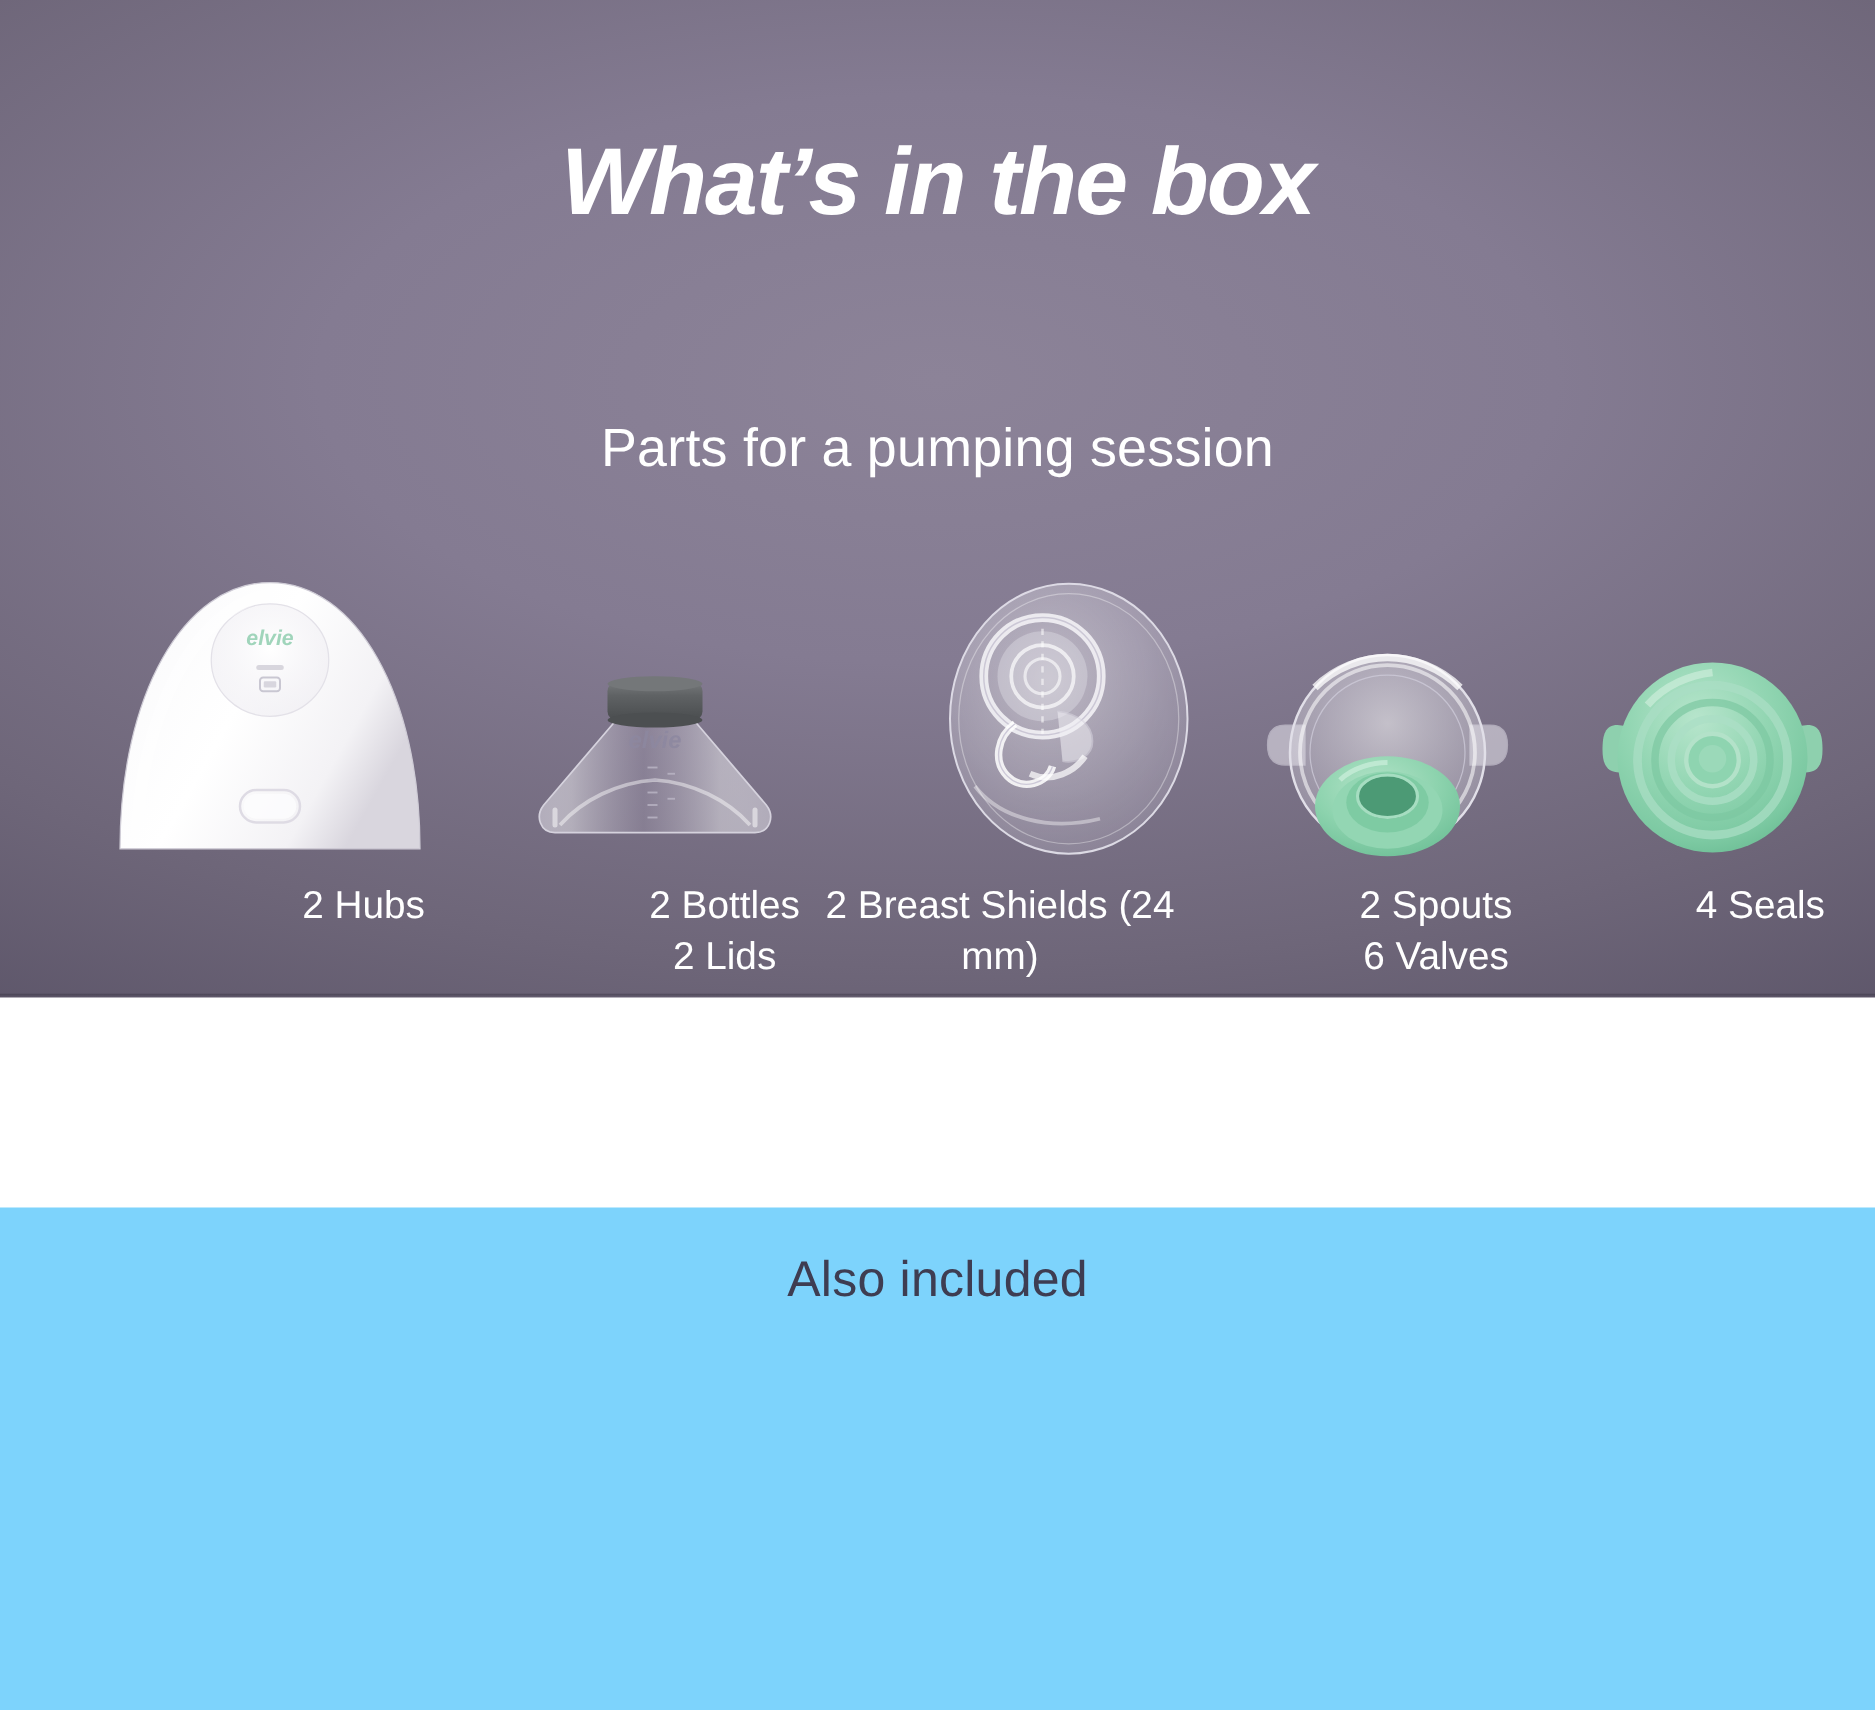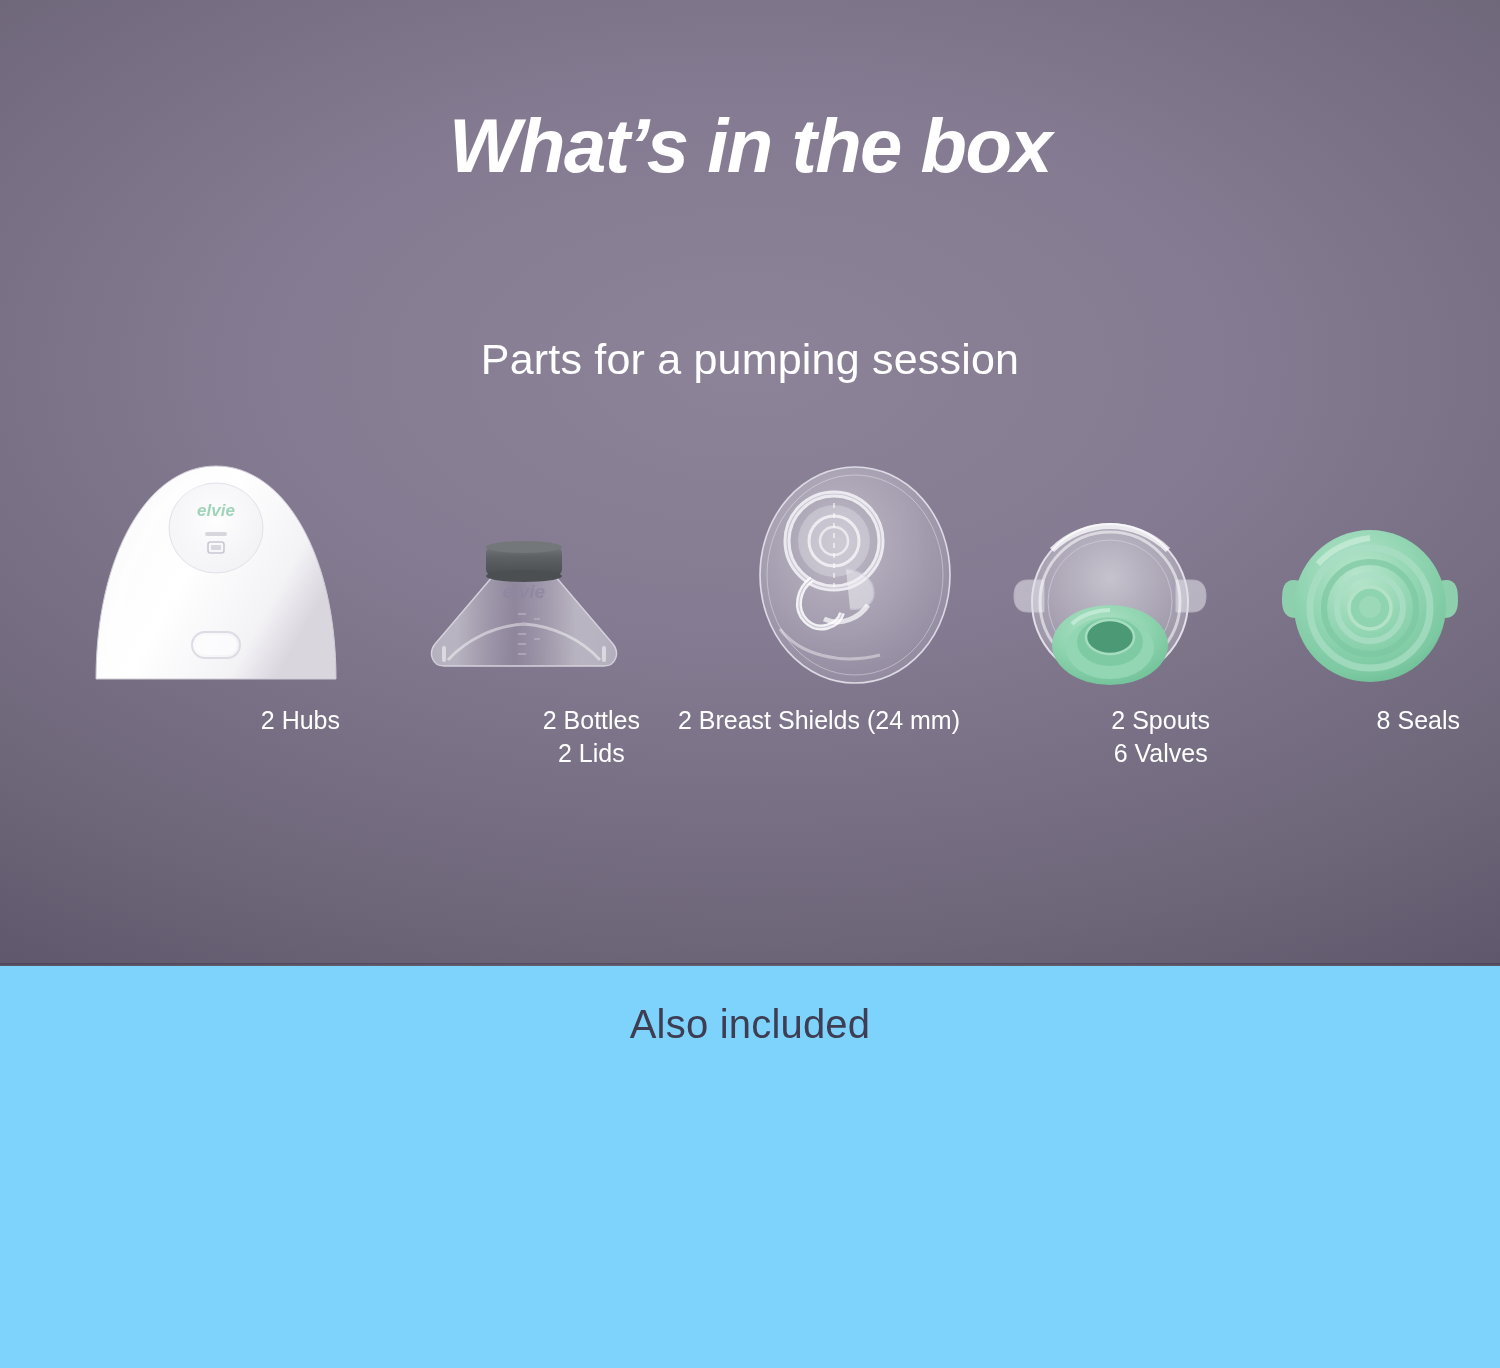--- a/index.html
+++ b/index.html
@@ -6,21 +6,21 @@
   body{
     width:1500px;height:1368px;
     background:#ffffff;
     font-family:"Liberation Sans", sans-serif;
     overflow:hidden;
     position:relative;
   }
 
   
   #hero{
-    position:absolute;left:0;top:0;width:1500px;height:966px;
+    position:absolute;left:0;top:0;width:1500px;height:798px;
     background:
       radial-gradient(ellipse 110% 95% at 50% 38%, #8c8398 0%, #847b92 30%, #6e6679 62%, #5b5468 84%, #555061 100%);
     overflow:hidden;
   }
   #hero:after{
     content:"";position:absolute;left:0;right:0;bottom:0;height:3px;
     background:linear-gradient(to bottom,rgba(55,50,65,.55),rgba(255,255,255,0));
   }
 
   #hero-title{
@@ -57,21 +57,21 @@
   .art{
     position:relative;
     display:flex;align-items:center;justify-content:center;
   }
   .cap{
     text-align:center;
     white-space:pre-line;
     line-height:1.32;
   }
   #top-row .cap{
-    color:#ffffff;font-size:25px;font-weight:400;margin-top:14px;
+    color:#ffffff;font-size:31px;font-weight:400;margin-top:14px;
   }
 
   
   #also{
     position:absolute;left:0;top:966px;width:1500px;height:454px;background:#7dd3fc;
   }
   #also-title{
     position:absolute;left:0;right:0;top:36px;text-align:center;
     color:#3e3d52;font-size:40px;font-weight:400;letter-spacing:.2px;
   }
@@ -240,21 +240,21 @@
           <circle cx="90" cy="78" r="76" fill="url(#slG)"></circle>
           <circle cx="90" cy="80" r="60" fill="none" stroke="#a9dec4" stroke-width="7" opacity=".75"></circle>
           <circle cx="90" cy="80" r="46" fill="none" stroke="#7cc8a1" stroke-width="6" opacity=".7"></circle>
           <circle cx="90" cy="80" r="33" fill="none" stroke="#abdfc5" stroke-width="6" opacity=".8"></circle>
           <circle cx="90" cy="80" r="21" fill="#8ed4b0"></circle>
           <circle cx="90" cy="80" r="21" fill="none" stroke="#b3e2c9" stroke-width="3.5"></circle>
           <circle cx="90" cy="79" r="11" fill="#9bd9b9"></circle>
           <path d="M38 36 C52 20 72 12 90 10" fill="none" stroke="#d3f0e0" stroke-width="6" opacity=".6"></path>
         </svg>
       </div>
-      <div class="cap">8 Seals</div>
+      <div class="cap">4 Seals</div>
     </div>
 
   </div>
 </div>
 
 <div id="also">
   <div id="also-title">Also included</div>
 
 </div>
 

